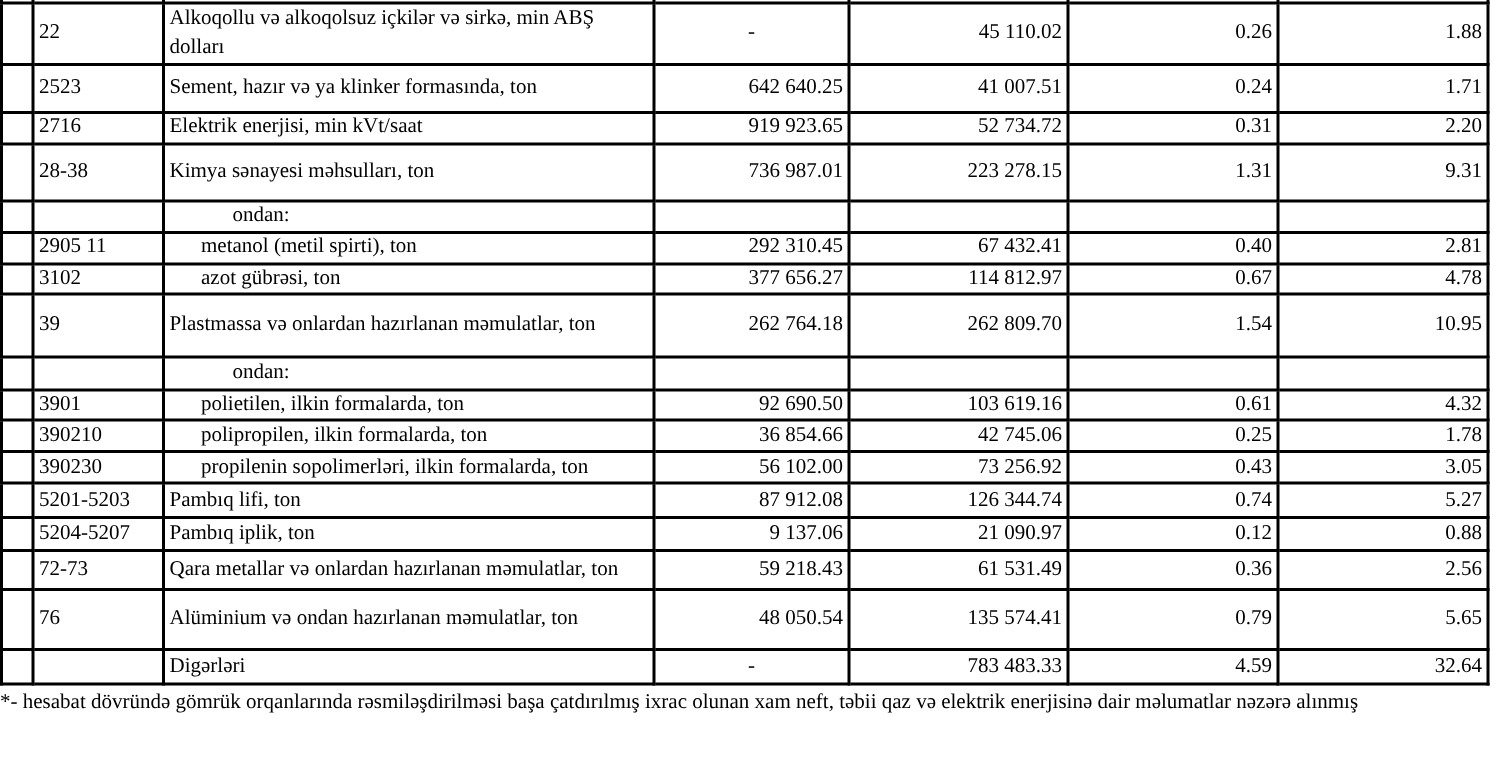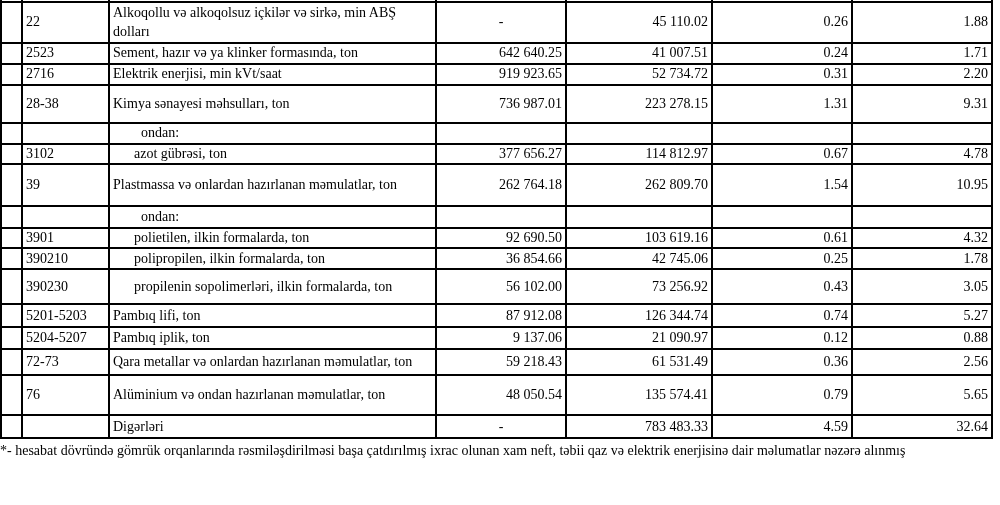--- a/index.html
+++ b/index.html
@@ -24,21 +24,21 @@
     line-height: 1.3;
   }
   tr.sliver td {
     height: 1px;
     border-top: none;
     padding: 0;
   }
   td.code-cell { padding-left: 4px; }
   td.name-cell { padding-left: 3px; }
   td.name-cell.ind1 { padding-left: 24px; }
-  td.name-cell.ind2 { padding-left: 31px; }
+  td.name-cell.ind2 { padding-left: 45px; }
   td.num { text-align: right; padding-right: 11px; }
   td.dash-cell { text-align: center; }
   .footnote {
     margin-top: 4px;
     white-space: nowrap;
     overflow: hidden;
     font-size: 14px;
   }
 </style>
 </head>
@@ -66,21 +66,21 @@
     </tr>
   <tr style="height: 41px;">
         <td></td>
         <td class="code-cell">22</td>
         <td class="name-cell ind0">Alkoqollu və alkoqolsuz içkilər və sirkə, min ABŞ dolları</td>
         <td class="dash-cell">-</td>
         <td class="num">45 110.02</td>
         <td class="num">0.26</td>
         <td class="num">1.88</td>
       </tr>
-      <tr style="height: 21px;">
+      <tr style="height: 32px;">
         <td></td>
         <td class="code-cell">2523</td>
         <td class="name-cell ind0">Sement, hazır və ya klinker formasında, ton</td>
         <td class="num">642 640.25</td>
         <td class="num">41 007.51</td>
         <td class="num">0.24</td>
         <td class="num">1.71</td>
       </tr>
       <tr style="height: 21px;">
         <td></td>
@@ -102,20 +102,29 @@
       </tr>
       <tr style="height: 21px;">
         <td></td>
         <td class="code-cell"></td>
         <td class="name-cell ind2">ondan:</td>
         <td class="num"></td>
         <td class="num"></td>
         <td class="num"></td>
         <td class="num"></td>
       </tr>
+      <tr style="height: 21px;">
+        <td></td>
+        <td class="code-cell">2905 11</td>
+        <td class="name-cell ind1">metanol (metil spirti), ton</td>
+        <td class="num">292 310.45</td>
+        <td class="num">67 432.41</td>
+        <td class="num">0.40</td>
+        <td class="num">2.81</td>
+      </tr>
       <tr style="height: 16px;">
         <td></td>
         <td class="code-cell">3102</td>
         <td class="name-cell ind1">azot gübrəsi, ton</td>
         <td class="num">377 656.27</td>
         <td class="num">114 812.97</td>
         <td class="num">0.67</td>
         <td class="num">4.78</td>
       </tr>
       <tr style="height: 42px;">
@@ -147,21 +156,21 @@
       </tr>
       <tr style="height: 21px;">
         <td></td>
         <td class="code-cell">390210</td>
         <td class="name-cell ind1">polipropilen, ilkin formalarda, ton</td>
         <td class="num">36 854.66</td>
         <td class="num">42 745.06</td>
         <td class="num">0.25</td>
         <td class="num">1.78</td>
       </tr>
-      <tr style="height: 35px;">
+      <tr style="height: 21px;">
         <td></td>
         <td class="code-cell">390230</td>
         <td class="name-cell ind1">propilenin sopolimerləri, ilkin formalarda, ton</td>
         <td class="num">56 102.00</td>
         <td class="num">73 256.92</td>
         <td class="num">0.43</td>
         <td class="num">3.05</td>
       </tr>
       <tr style="height: 23px;">
         <td></td>

